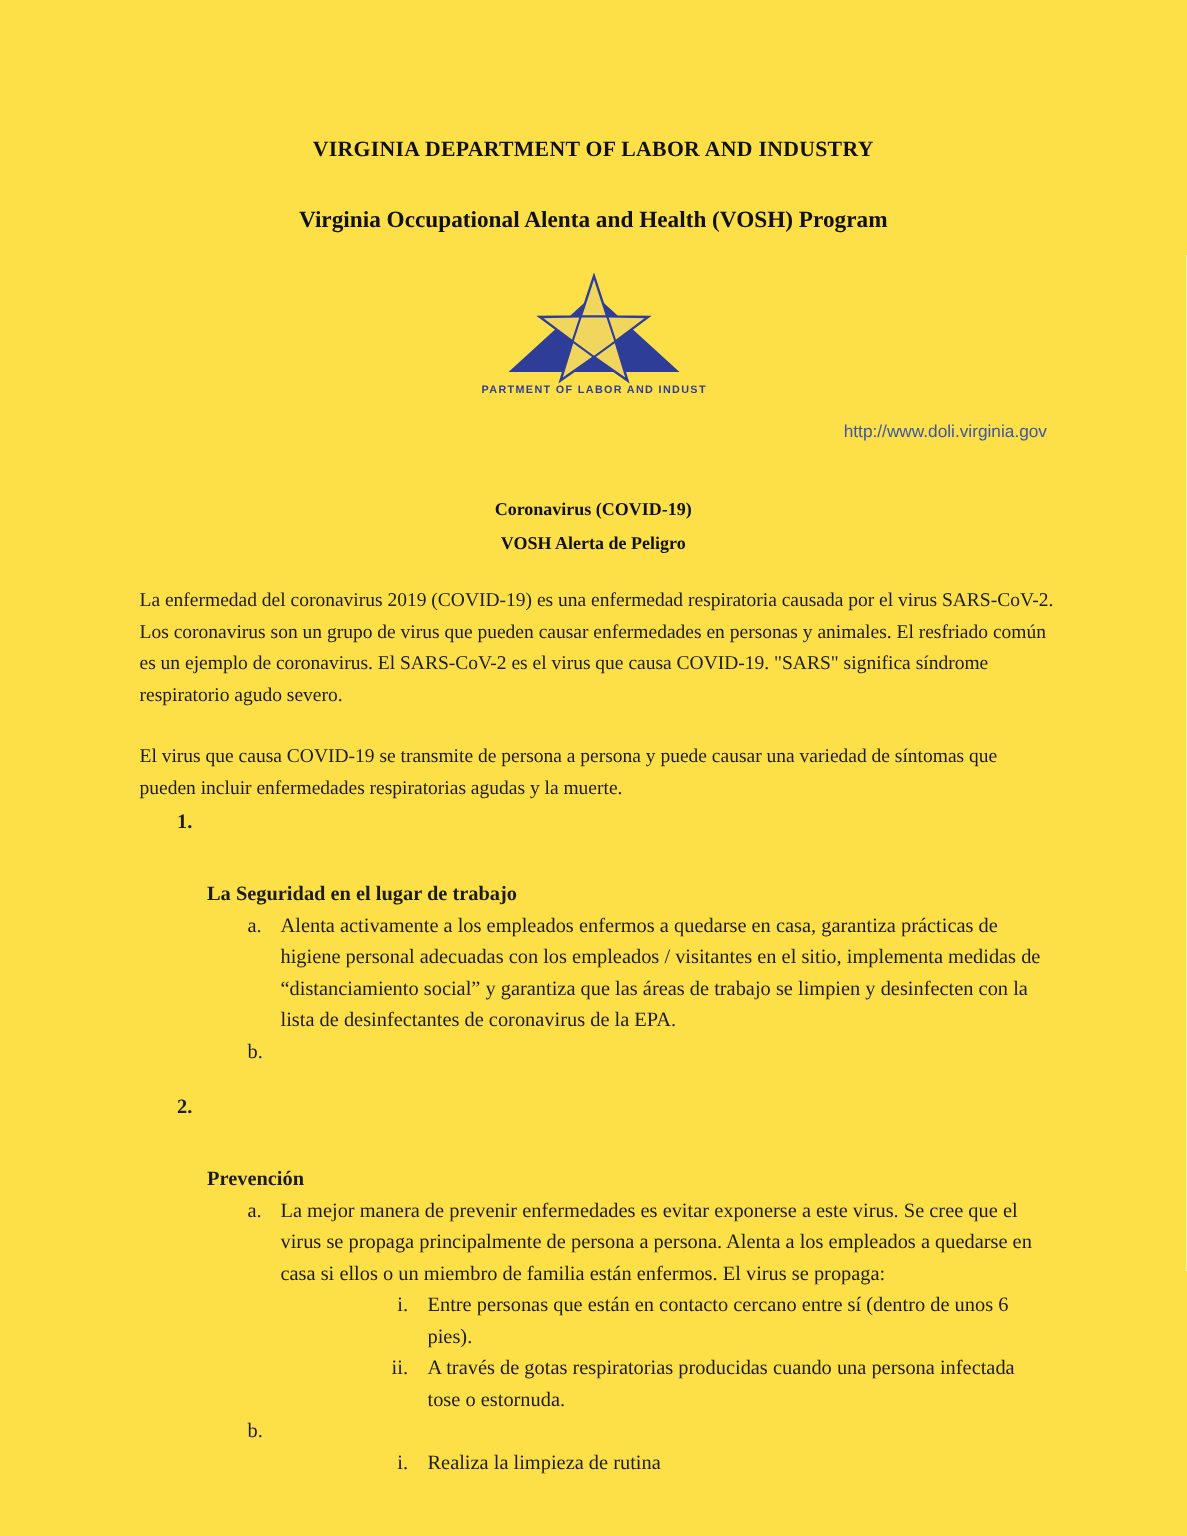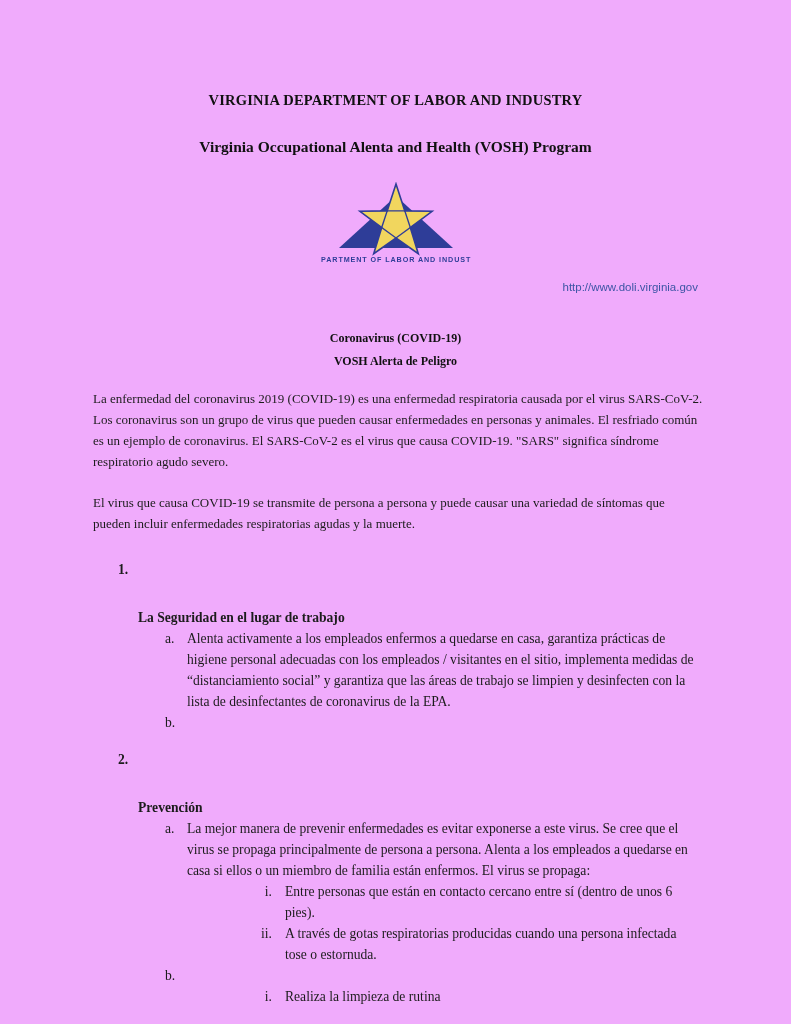--- a/index.html
+++ b/index.html
@@ -1,21 +1,21 @@
 <!DOCTYPE html>
 <html><head>
 <meta charset="utf-8">
 <style>
   html, body { margin: 0; padding: 0; background: #ffffff; }
   .page {
     position: relative;
     width: 791px;
     height: 1024px;
     margin: 0 auto;
-    background: #f0abfc;
+    background: #fde047;
     font-family: "Liberation Serif", serif;
     color: #1c1c1c;
     box-sizing: border-box;
     padding: 90px 93px 0 93px;
     overflow: hidden;
   }
   .h1 {
     text-align: center;
     font-weight: bold;
     font-size: 14.5px;
@@ -51,21 +51,21 @@
     line-height: 22.5px;
     color: #111111;
     margin-bottom: 16px;
   }
   .para {
     font-size: 13px;
     line-height: 21px;
     width: 612px;
     margin: 0 0 20px 0;
   }
-  .para.tight { margin-bottom: 25px; }
+  .para.tight { margin-bottom: 2px; }
   .row { display: flex; font-size: 13.6px; line-height: 21px; }
   .m1 { margin-left: 25px; width: 20px; font-weight: bold; flex: none; }
   .t1 { font-weight: bold; margin-top: 48px; }
   .m2 { margin-left: 72px; width: 22px; flex: none; }
   .t2 { width: 514px; }
   .m3 { margin-left: 147px; width: 32px; text-align: right; margin-right: 13px; flex: none; }
   .t3 { width: 406px; }
   .link { color: #3434a4; overflow-wrap: anywhere; cursor: pointer; }
   .group2 { margin-top: 16px; }
 </style>

